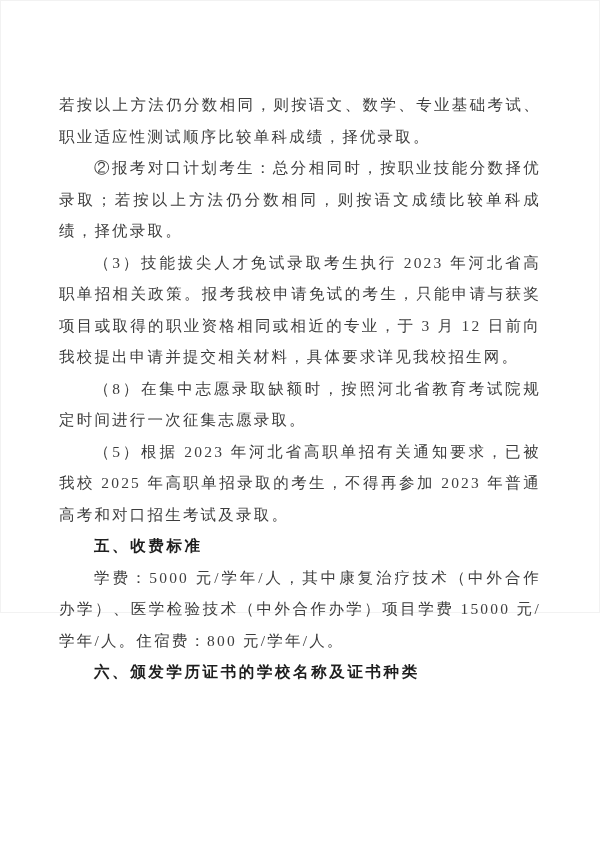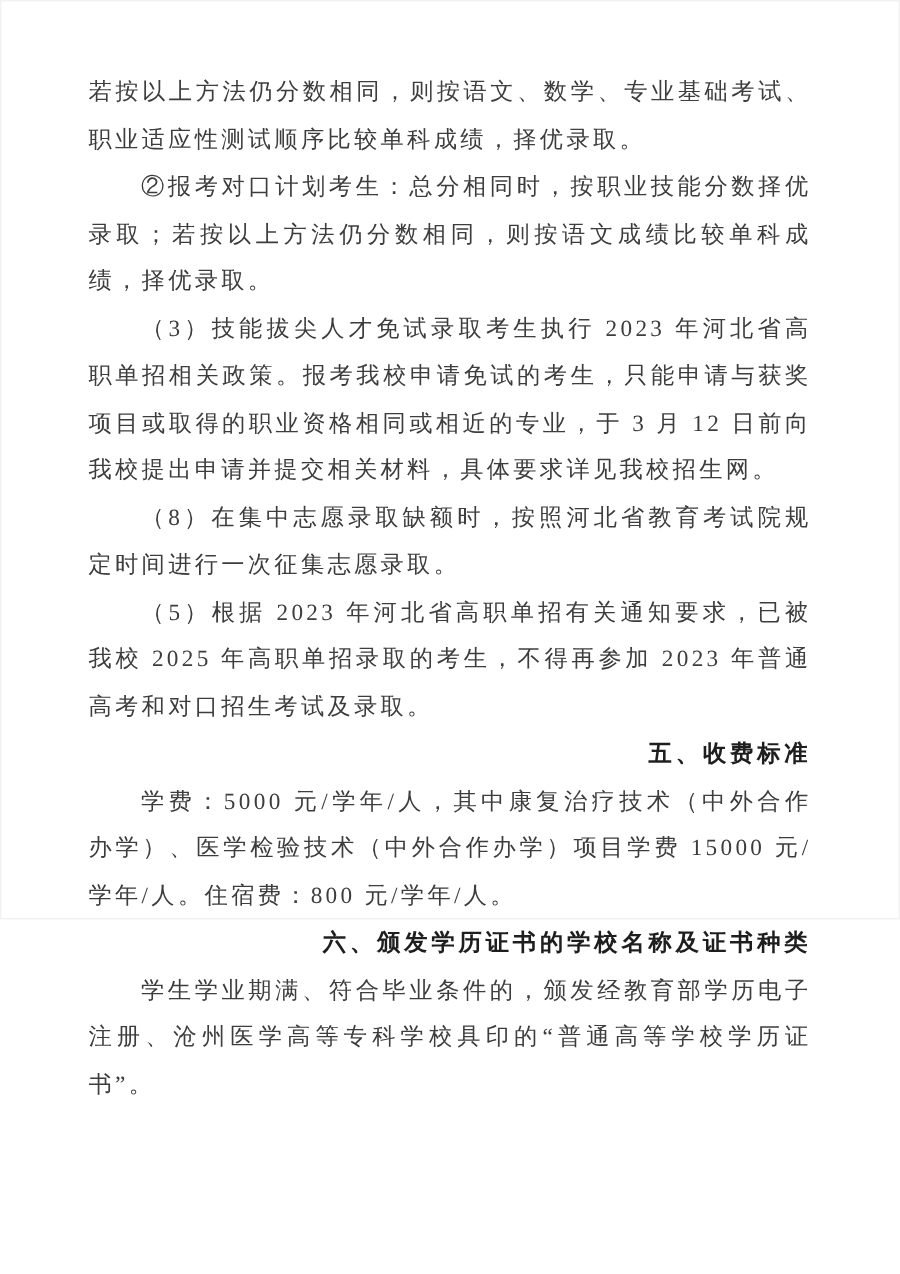--- a/index.html
+++ b/index.html
@@ -10,52 +10,51 @@
     width: 600px;
     height: 849px;
     background: #ffffff;
     overflow: hidden;
   }
   .page {
     box-sizing: border-box;
     width: 600px;
     height: 613px;
     background: #ffffff;
-    padding: 46px 59px 0 59px;
+    padding: 89px 59px 0 59px;
     box-shadow: inset 0 0 0 1px #f2f2f2;
   }
   .doc-body p {
     margin: 0;
     font-family: "Liberation Serif", "DejaVu Serif", serif;
     font-size: 15.5px;
     line-height: 31.5px;
     letter-spacing: 2.2px;
     color: #3d3d3d;
     text-align: justify;
     text-justify: inter-character;
   }
   .doc-body p.indent {
     text-indent: 35px;
   }
   .doc-body p.heading {
     font-family: "Liberation Sans", "DejaVu Sans", sans-serif;
     font-weight: 700;
     color: #1e1e1e;
-    text-align: right;
+    text-align: left;
     letter-spacing: 2.6px;
   }
 </style>
 </head>
 <body style="background: rgb(255, 255, 255);">
 
 <div class="page">
   <div class="doc-body">
     <p>若按以上方法仍分数相同，则按语文、数学、专业基础考试、职业适应性测试顺序比较单科成绩，择优录取。</p>
     <p class="indent">②报考对口计划考生：总分相同时，按职业技能分数择优录取；若按以上方法仍分数相同，则按语文成绩比较单科成绩，择优录取。</p>
     <p class="indent">（3）技能拔尖人才免试录取考生执行 2023 年河北省高职单招相关政策。报考我校申请免试的考生，只能申请与获奖项目或取得的职业资格相同或相近的专业，于 3 月 12 日前向我校提出申请并提交相关材料，具体要求详见我校招生网。</p>
     <p class="indent">（8）在集中志愿录取缺额时，按照河北省教育考试院规定时间进行一次征集志愿录取。</p>
     <p class="indent">（5）根据 2023 年河北省高职单招有关通知要求，已被我校 2025 年高职单招录取的考生，不得再参加 2023 年普通高考和对口招生考试及录取。</p>
     <p class="indent heading">五、收费标准</p>
     <p class="indent">学费：5000 元/学年/人，其中康复治疗技术（中外合作办学）、医学检验技术（中外合作办学）项目学费 15000 元/学年/人。住宿费：800 元/学年/人。</p>
     <p class="indent heading">六、颁发学历证书的学校名称及证书种类</p>
-    <p class="indent">学生学业期满、符合毕业条件的，颁发经教育部学历电子注册、沧州医学高等专科学校具印的“普通高等学校学历证书”。</p>
   </div>
 </div>
 
 </body></html>

